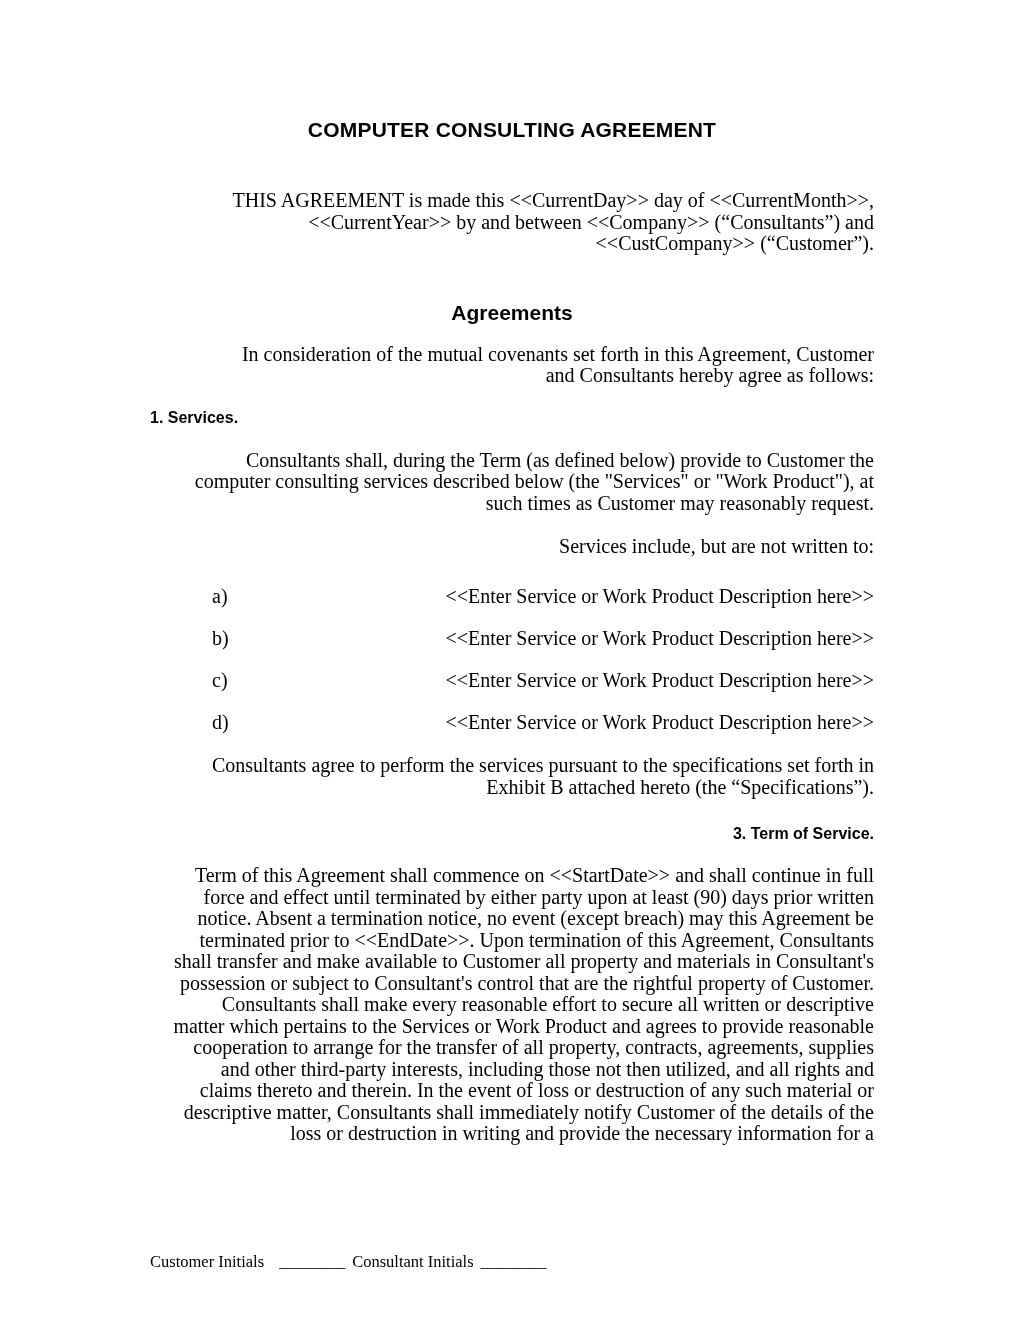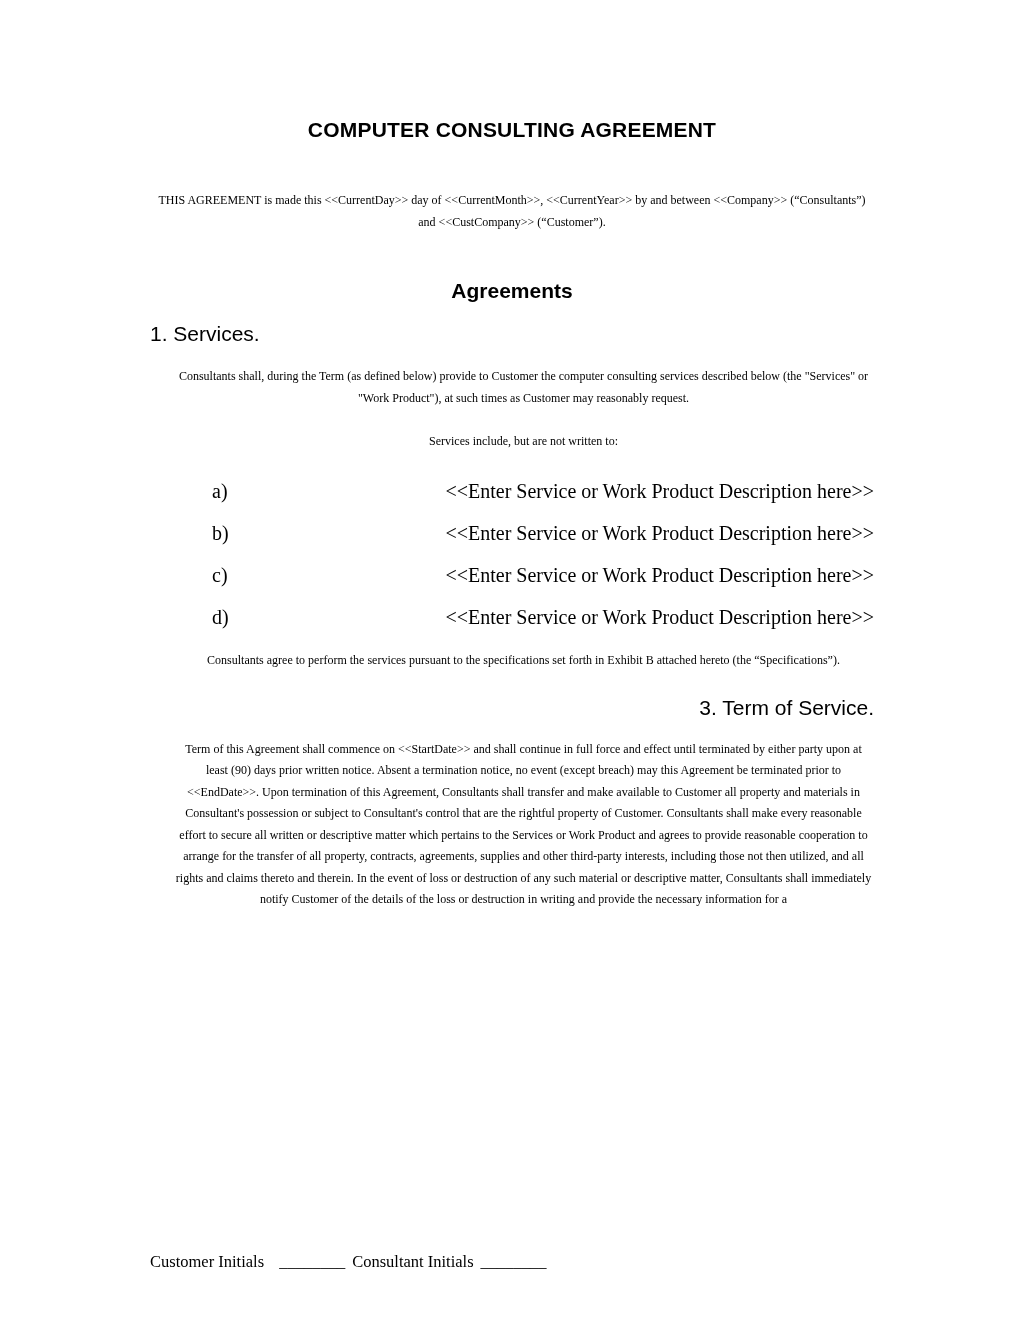--- a/index.html
+++ b/index.html
@@ -28,43 +28,43 @@
     padding-top: 118px;
     text-align: center;
     font-family: "Liberation Sans", "DejaVu Sans", sans-serif;
     font-weight: bold;
     font-size: 21px;
     line-height: 24px;
     letter-spacing: 0.2px;
   }
   .body-p {
     margin: 0;
-    font-size: 12px;
+    font-size: 20px;
     line-height: 21.5px;
-    text-align: center;
+    text-align: right;
   }
   .intro-p        { margin-top: 48px; }
   .center-heading {
     margin: 0;
     margin-top: 46px;
     text-align: center;
     font-family: "Liberation Sans", "DejaVu Sans", sans-serif;
     font-weight: bold;
     font-size: 21px;
     line-height: 24px;
   }
   .agr-p {
     margin-top: 19px;
     text-indent: 60px;
   }
   .section-heading {
     margin: 0;
     font-family: "Liberation Sans", "DejaVu Sans", sans-serif;
-    font-weight: normal;
-    font-size: 21px;
+    font-weight: bold;
+    font-size: 16px;
     line-height: 24px;
   }
   .h-services       { margin-top: 19px; }
   .h-specifications { margin-top: 58px; }
   .h-term           { margin-top: 24px; text-align: right; }
   .sect-p  { margin-left: 23px; }
   .p-services-1 { margin-top: 20px; }
   .p-services-2 { margin-top: 22px; }
   .p-specs      { margin-top: 22px; }
   .p-term       { margin-top: 19px; }
@@ -99,20 +99,21 @@
 <body>
 
 <div class="page">
 
   <h1 class="doc-title">COMPUTER CONSULTING AGREEMENT</h1>
 
   <p class="body-p intro-p">THIS AGREEMENT is made this &lt;&lt;CurrentDay&gt;&gt; day of &lt;&lt;CurrentMonth&gt;&gt;, &lt;&lt;CurrentYear&gt;&gt; by and between &lt;&lt;Company&gt;&gt; (“Consultants”) and &lt;&lt;CustCompany&gt;&gt; (“Customer”).</p>
 
   <h2 class="center-heading">Agreements</h2>
 
+  <p class="body-p agr-p">In consideration of the mutual covenants set forth in this Agreement, Customer and Consultants hereby agree as follows:</p>
 
   <h3 class="section-heading h-services">1. Services.</h3>
 
   <p class="body-p sect-p p-services-1">Consultants shall, during the Term (as defined below) provide to Customer the computer consulting services described below (the "Services" or "Work Product"), at such times as Customer may reasonably request.</p>
 
   <p class="body-p sect-p p-services-2">Services include, but are not written to:</p>
 
   <div class="service-list">
     <div class="list-item">
       <span class="li-marker">a)</span>

